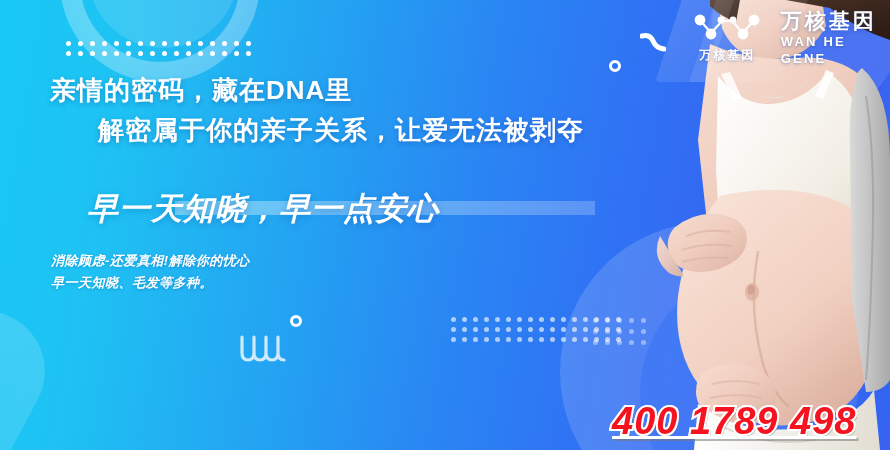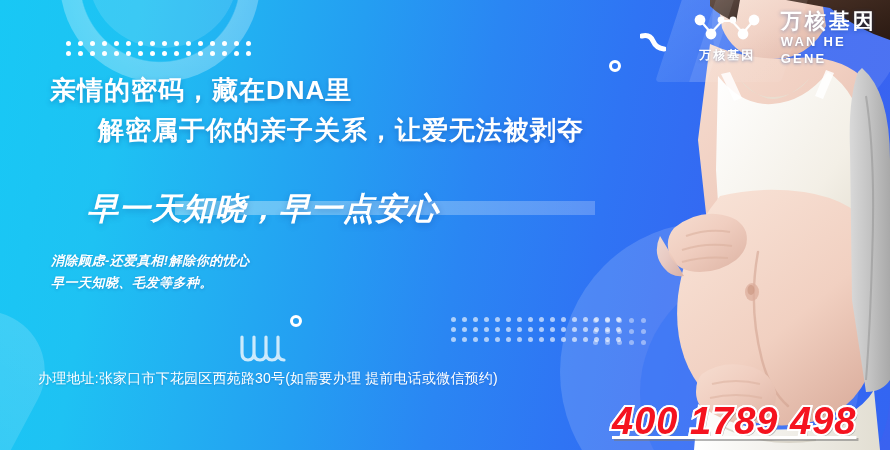--- a/index.html
+++ b/index.html
@@ -454,17 +454,16 @@
   <div class="subhead-wrap">
     <div class="subhead-bar"></div>
     <div class="subhead">早一天知晓，早一点安心</div>
   </div>
 
   <div class="body-copy">
     <span>消除顾虑-还爱真相!解除你的忧心</span>
     <span>早一天知晓、毛发等多种。</span>
   </div>
 
-  <div class="address">办理地址:张家口市下花园区西苑路30号(如需要办理 提前电话或微信预约)</div>
 
   <div class="phone">400 1789 498</div>
 
 </div>
 
 </body></html>

